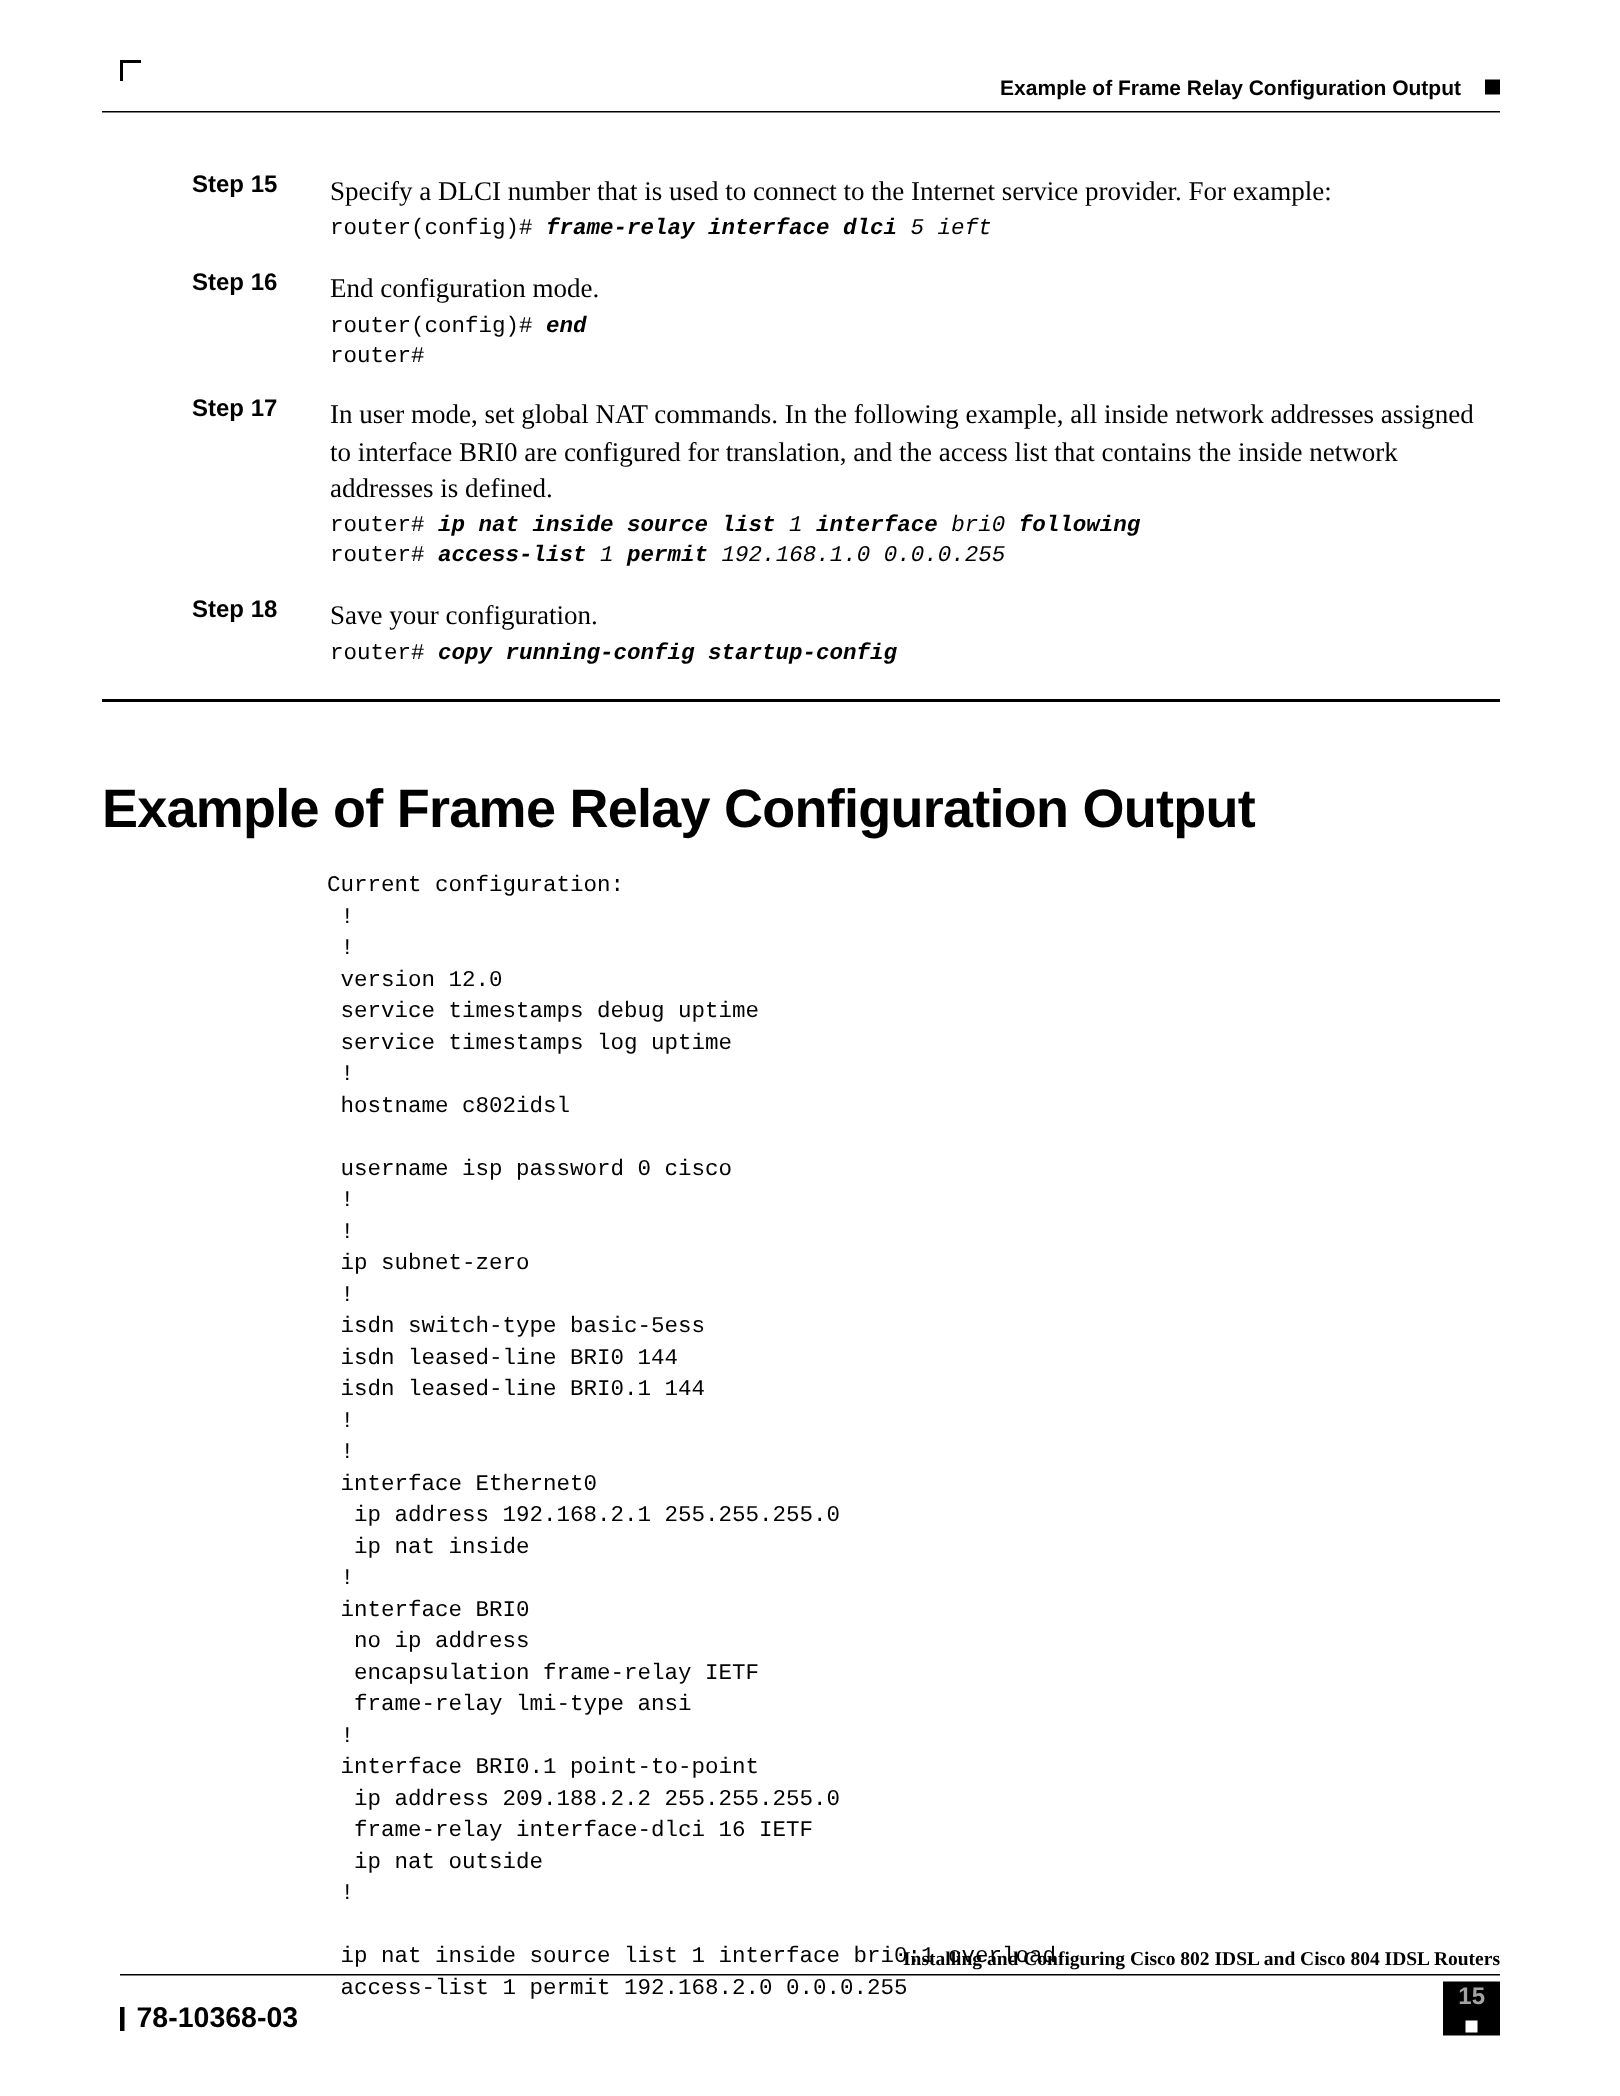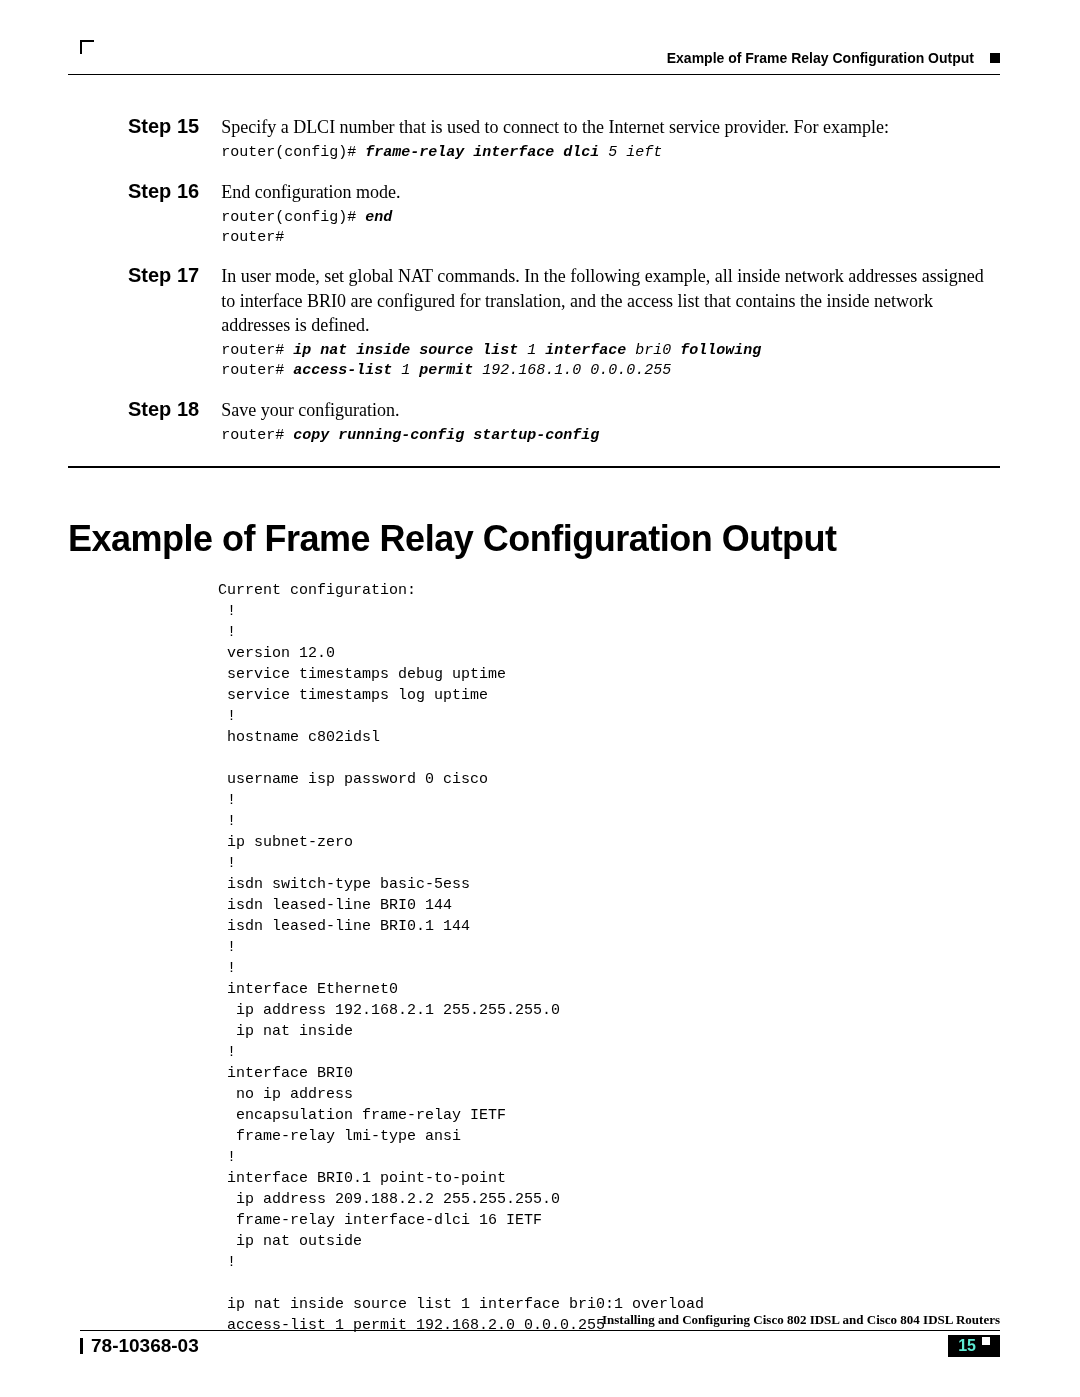--- a/index.html
+++ b/index.html
@@ -55,21 +55,21 @@
   }
   .step-row {
     display: flex;
     gap: 22px;
     margin-bottom: 6px;
     align-items: flex-start;
   }
   .step-label {
     font-family: Arial, Helvetica, sans-serif;
     font-weight: bold;
-    font-size: 20px;
+    font-size: 16px;
     min-width: 70px;
     text-align: left;
     flex-shrink: 0;
   }
   .step-body {
     font-size: 18px;
     line-height: 1.35;
     flex: 1;
   }
   .cli {
@@ -133,27 +133,28 @@
     display: inline-block;
   }
   .footer-right-top {
     text-align: right;
     font-weight: bold;
     font-size: 13px;
     margin-bottom: 2px;
   }
   .page-number {
     background: #000;
-    color: #5eead4;
+    color: #a3a3a3;
     font-weight: bold;
     font-size: 16px;
     padding: 2px 10px;
     display: inline-flex;
-    align-items: flex-start;
+    align-items: center;
     gap: 6px;
+    flex-direction: column;
   }
   .page-number .sq {
     width: 8px;
     height: 8px;
     background: #fff;
   }
   .footer-right {
     text-align: right;
   }
 </style>

